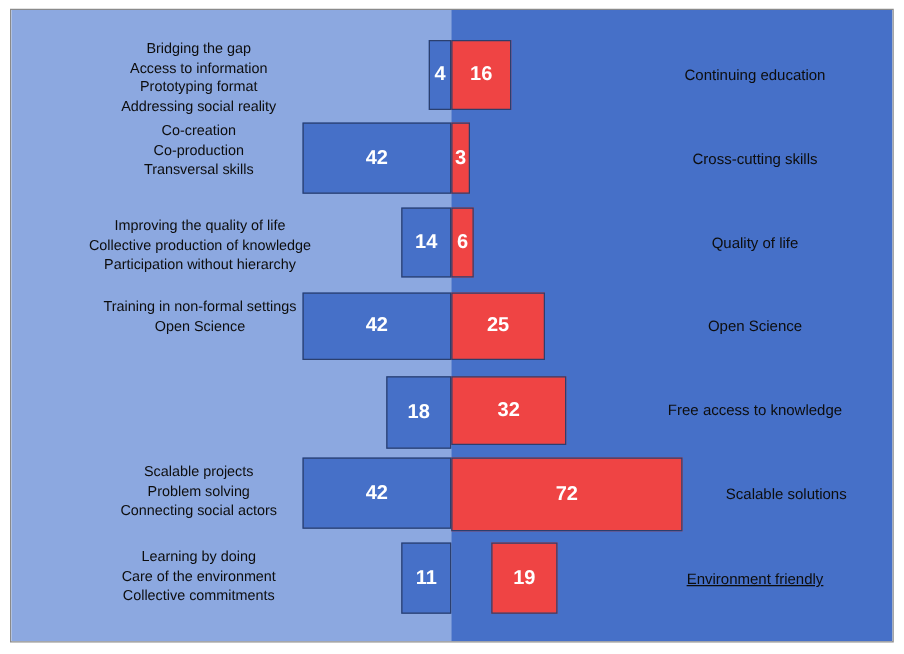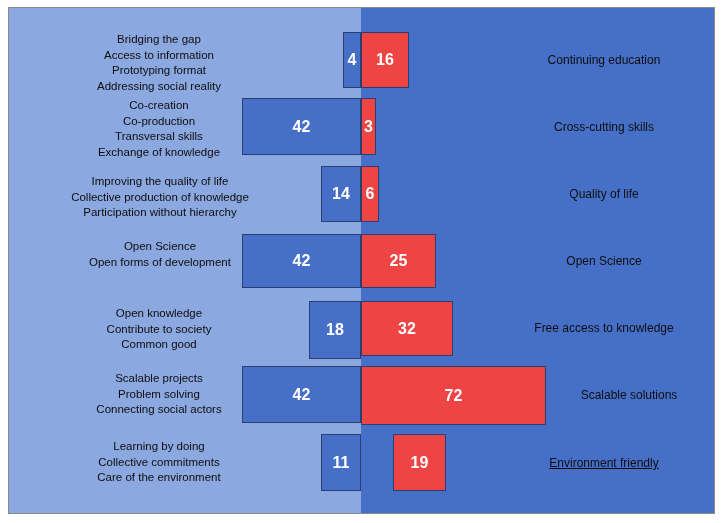--- a/index.html
+++ b/index.html
@@ -107,21 +107,20 @@
         <span class="val">16</span>
       </div>
       <div class="cat-label" style="left:595px;top:21px;">Continuing education</div>
     </div>
 
     <div class="row" style="top:90px;height:57px;padding-left:29px;">
       <div class="keywords" style="left:60px;top:0px;width:180px;">
         <div>Co-creation</div>
         <div>Co-production</div>
         <div>Transversal skills</div>
-        <div>Exchange of knowledge</div>
       </div>
       <div class="bar left" style="left:233px;top:0px;width:119px;height:57px;">
         <span class="val">42</span>
       </div>
       <div class="bar right" style="left:352px;top:0px;width:15px;height:57px;">
         <span class="val">3</span>
       </div>
       <div class="cat-label" style="left:595px;top:22px;">Cross-cutting skills</div>
     </div>
 
@@ -135,38 +134,33 @@
         <span class="val">14</span>
       </div>
       <div class="bar right" style="left:352px;top:0px;width:18px;height:56px;">
         <span class="val">6</span>
       </div>
       <div class="cat-label" style="left:595px;top:21px;">Quality of life</div>
     </div>
 
     <div class="row" style="top:226px;height:54px;">
       <div class="keywords" style="left:56px;top:5px;width:190px;">
+        <div>Training in non-formal settings</div>
         <div>Open Science</div>
-        <div>Open forms of development</div>
       </div>
       <div class="bar left" style="left:233px;top:0px;width:119px;height:54px;">
         <span class="val">42</span>
       </div>
       <div class="bar right" style="left:352px;top:0px;width:75px;height:54px;">
         <span class="val">25</span>
       </div>
       <div class="cat-label" style="left:595px;top:20px;">Open Science</div>
     </div>
 
     <div class="row" style="top:293px;height:55px;">
-      <div class="keywords" style="left:60px;top:5px;width:180px;">
-        <div>Open knowledge</div>
-        <div>Contribute to society</div>
-        <div>Common good</div>
-      </div>
       <div class="bar left" style="left:300px;top:0px;width:52px;height:58px;">
         <span class="val">18</span>
       </div>
       <div class="bar right" style="left:352px;top:0px;width:92px;height:55px;">
         <span class="val">32</span>
       </div>
       <div class="cat-label" style="left:595px;top:20px;">Free access to knowledge</div>
     </div>
 
     <div class="row" style="top:358px;height:57px;">
@@ -180,22 +174,22 @@
       </div>
       <div class="bar right" style="left:352px;top:0px;width:185px;height:59px;">
         <span class="val">72</span>
       </div>
       <div class="cat-label" style="left:620px;top:22px;">Scalable solutions</div>
     </div>
 
     <div class="row" style="top:426px;height:57px;">
       <div class="keywords" style="left:60px;top:5px;width:180px;">
         <div>Learning by doing</div>
+        <div>Care of the environment</div>
         <div>Collective commitments</div>
-        <div>Care of the environment</div>
       </div>
       <div class="bar left" style="left:312px;top:0px;width:40px;height:57px;">
         <span class="val">11</span>
       </div>
       <div class="bar right" style="left:352px;top:0px;width:53px;height:57px;margin-left:32px;">
         <span class="val">19</span>
       </div>
       <div class="cat-label" style="left:595px;top:22px;text-decoration:underline;">Environment friendly</div>
     </div>
 

